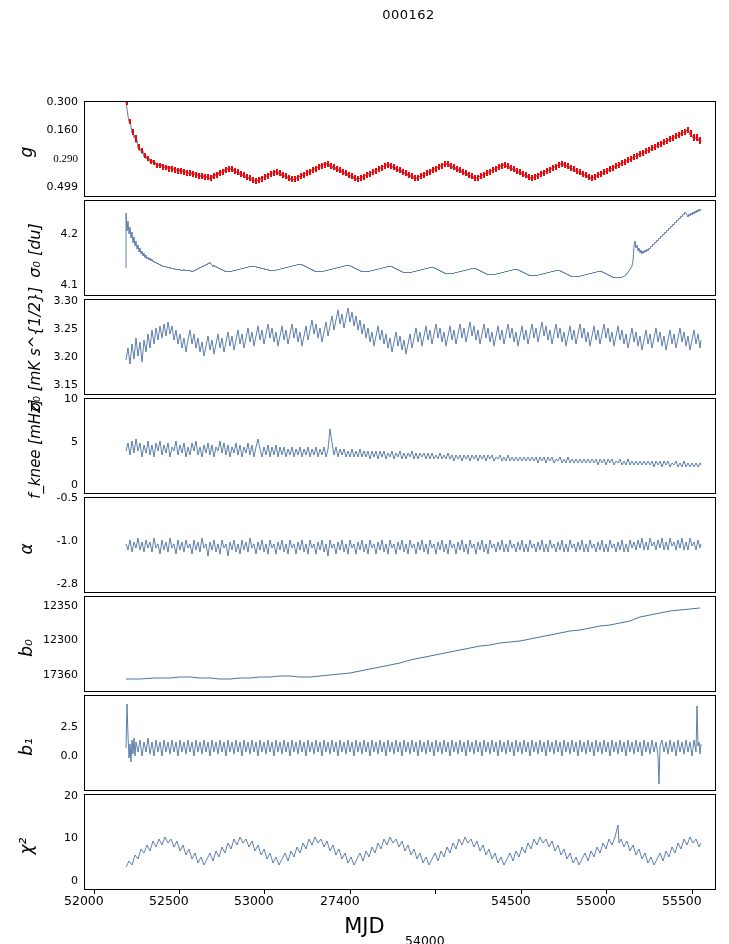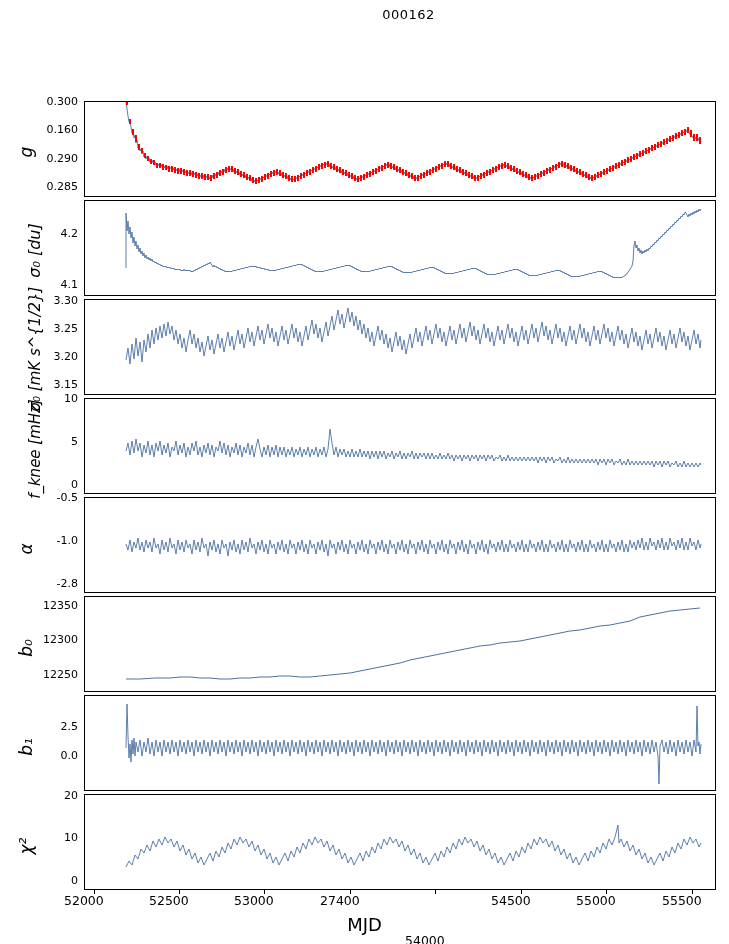--- a/index.html
+++ b/index.html
@@ -3,21 +3,21 @@
 <meta charset="utf-8">
 <style>
   html,body{margin:0;padding:0;background:#ffffff;}
   body{width:729px;height:944px;font-family:"DejaVu Sans",sans-serif;color:#000;overflow:hidden;position:relative;}
   #fig{position:absolute;left:0;top:0;width:729px;height:944px;}
   .suptitle{position:absolute;width:100%;text-align:center;top:7px;font-size:13px;letter-spacing:0.5px;padding-left:44px;}
   .panel{position:absolute;box-sizing:border-box;border:1px solid #000;background:#fff;}
   .ylab{position:absolute;font-style:italic;font-size:17px;transform-origin:50% 50%;white-space:nowrap;text-align:center;}
   .ytick{position:absolute;font-size:11px;text-align:right;white-space:nowrap;}
   .xtick{position:absolute;font-size:12.5px;text-align:left;white-space:nowrap;}
-  .xlab{position:absolute;font-size:18px;text-align:center;width:100%;}
+  .xlab{position:absolute;font-size:21px;text-align:center;width:100%;}
   svg{display:block;}
   .tickmark{position:absolute;background:#000;}
 </style>
 </head>
 <body>
 
 <div id="fig">
 
   <div class="suptitle">000162</div>
 
@@ -218,22 +218,22 @@
           <rect x="608" y="32" width="2" height="7"></rect>
             <rect x="611" y="32" width="2" height="7"></rect>
             <rect x="614" y="35" width="2" height="7"></rect>
         </g>
       </g>
     </svg>
   </div>
   <div class="ylab" style="left:-4px;top:142px;width:60px;transform:rotate(-90deg);">g</div>
   <div class="ytick" style="left:34px;top:95px;width:44px;">0.300</div>
   <div class="ytick" style="left:34px;top:123px;width:44px;">0.160</div>
-  <div class="ytick" style="left:34px;top:152px;width:44px;">0.290</div>
-  <div class="ytick" style="left:34px;top:180px;width:44px;">0.285</div>
+  <div class="ytick" style="left:34px;top:152px;width:44px;font-family:Liberation Serif, serif;">0.290</div>
+  <div class="ytick" style="left:34px;top:180px;width:44px;">0.499</div>
 
   <div class="panel" style="left:84px;top:200px;width:632px;height:96px;">
     <svg width="630" height="94" viewBox="0 0 630 94" preserveAspectRatio="none">
       <polyline fill="none" stroke="#4C72A0" stroke-width="0.9" points="41,67 41,12 42,30 43,20 44,33 45,26 46,37 47,31 48,42 49,36 50,45 51,40 52,48 53,44 54,51 55,47 56,53 57,50 58,55 59,52 60,57 61,54 62,58 63,56 64,59 65,57 66,60 67,58 68,61 69,60 70,62 71,61 72,63 73,62 74,64 75,63 76,65 77,64 78,66 79,65 80,66 81,65 82,67 83,66 84,67 85,66 86,68 87,67 88,68 89,67 90,69 91,68 92,69 93,68 94,69 95,68 96,70 97,69 98,70 99,68 100,70 101,69 102,70 103,69 104,70 105,69 106,71 107,70 108,71 109,69 110,70 111,68 112,69 113,67 114,68 115,66 116,67 117,65 118,66 119,64 120,65 121,63 122,64 123,62 124,63 125,61 126,63 127,64 128,66 129,64 130,66 131,65 132,67 133,66 134,68 135,67 136,69 137,68 138,70 139,69 140,71 141,70 142,71 143,70 144,71 145,70 146,71 147,70 148,70 149,69 150,70 151,69 152,69 153,68 154,69 155,68 156,68 157,67 158,68 159,67 160,67 161,66 162,67 163,66 164,66 165,65 166,66 167,65 168,66 169,65 170,66 171,65 172,67 173,66 174,67 175,66 176,68 177,67 178,68 179,67 180,69 181,68 182,69 183,68 184,70 185,69 186,70 187,69 188,70 189,69 190,70 191,69 192,69 193,68 194,69 195,68 196,68 197,67 198,68 199,67 200,67 201,66 202,67 203,66 204,66 205,65 206,66 207,65 208,65 209,64 210,65 211,64 212,64 213,63 214,64 215,63 216,64 217,63 218,65 219,64 220,66 221,65 222,67 223,66 224,68 225,67 226,69 227,68 228,70 229,69 230,71 231,70 232,71 233,70 234,71 235,70 236,71 237,70 238,71 239,70 240,70 241,69 242,70 243,69 244,69 245,68 246,69 247,68 248,68 249,67 250,68 251,67 252,67 253,66 254,67 255,66 256,66 257,65 258,66 259,65 260,65 261,64 262,65 263,64 264,65 265,64 266,66 267,65 268,67 269,66 270,68 271,67 272,69 273,68 274,70 275,69 276,71 277,70 278,71 279,70 280,71 281,70 282,71 283,70 284,71 285,70 286,70 287,69 288,70 289,69 290,69 291,68 292,69 293,68 294,68 295,67 296,68 297,67 298,67 299,66 300,67 301,66 302,66 303,65 304,66 305,65 306,66 307,65 308,67 309,66 310,68 311,67 312,69 313,68 314,70 315,69 316,71 317,70 318,72 319,71 320,72 321,71 322,72 323,71 324,72 325,71 326,72 327,71 328,71 329,70 330,71 331,70 332,70 333,69 334,70 335,69 336,69 337,68 338,69 339,68 340,68 341,67 342,68 343,67 344,67 345,66 346,67 347,66 348,67 349,66 350,68 351,67 352,69 353,68 354,70 355,69 356,71 357,70 358,72 359,71 360,73 361,72 362,73 363,72 364,73 365,72 366,73 367,72 368,73 369,72 370,72 371,71 372,72 373,71 374,71 375,70 376,71 377,70 378,70 379,69 380,70 381,69 382,69 383,68 384,69 385,68 386,68 387,67 388,68 389,67 390,68 391,67 392,69 393,68 394,70 395,69 396,71 397,70 398,72 399,71 400,73 401,72 402,74 403,73 404,74 405,73 406,74 407,73 408,74 409,73 410,74 411,73 412,73 413,72 414,73 415,72 416,72 417,71 418,72 419,71 420,71 421,70 422,71 423,70 424,70 425,69 426,70 427,69 428,69 429,68 430,69 431,68 432,69 433,68 434,70 435,69 436,71 437,70 438,72 439,71 440,73 441,72 442,74 443,73 444,75 445,74 446,75 447,74 448,75 449,74 450,75 451,74 452,75 453,74 454,74 455,73 456,74 457,73 458,73 459,72 460,73 461,72 462,72 463,71 464,72 465,71 466,71 467,70 468,71 469,70 470,70 471,69 472,70 473,69 474,70 475,69 476,71 477,70 478,72 479,71 480,73 481,72 482,74 483,73 484,75 485,74 486,76 487,75 488,76 489,75 490,76 491,75 492,76 493,75 494,76 495,75 496,75 497,74 498,75 499,74 500,74 501,73 502,74 503,73 504,73 505,72 506,73 507,72 508,72 509,71 510,72 511,71 512,71 513,70 514,71 515,70 516,71 517,70 518,72 519,71 520,73 521,72 522,74 523,73 524,75 525,74 526,76 527,75 528,77 529,76 530,77 531,76 532,77 533,76 534,77 535,76 536,77 537,76 538,76 539,75 540,75 541,73 542,73 543,71 544,70 545,68 546,67 547,65 548,60 549,45 550,40 551,47 552,44 553,50 554,47 555,52 556,49 557,53 558,50 559,52 560,49 561,51 562,48 563,50 564,47 565,48 566,45 567,46 568,43 569,44 570,41 571,42 572,39 573,40 574,37 575,38 576,35 577,36 578,33 579,34 580,31 581,32 582,29 583,30 584,27 585,28 586,25 587,26 588,23 589,24 590,21 591,22 592,19 593,20 594,17 595,18 596,15 597,16 598,13 599,14 600,11 601,12 602,14 603,16 604,13 605,15 606,12 607,14 608,11 609,13 610,10 611,12 612,9 613,11 614,8 615,10 616,8"></polyline>
     </svg>
   </div>
   <div class="ylab" style="left:-18px;top:241px;width:105px;transform:rotate(-90deg);font-size:16px;">σ₀ [du]</div>
   <div class="ytick" style="left:34px;top:227px;width:44px;">4.2</div>
   <div class="ytick" style="left:34px;top:278px;width:44px;">4.1</div>
 
@@ -273,21 +273,21 @@
   <div class="ytick" style="left:30px;top:577px;width:48px;">-2.8</div>
 
   <div class="panel" style="left:84px;top:596px;width:632px;height:96px;">
     <svg width="630" height="94" viewBox="0 0 630 94" preserveAspectRatio="none">
       <polyline fill="none" stroke="#4C72A0" stroke-width="1" points="41,82 55,82 70,81 85,81 95,80 105,80 115,81 125,81 135,82 145,82 155,81 165,81 175,80 185,80 195,79 205,79 215,80 225,80 235,79 245,78 255,77 265,76 275,74 285,72 295,70 305,68 315,66 325,63 335,61 345,59 355,57 365,55 375,53 385,51 395,49 405,48 415,46 425,45 435,44 445,42 455,40 465,38 475,36 485,34 495,33 505,31 515,29 525,28 535,26 545,24 555,20 565,18 575,16 585,14 595,13 605,12 615,11"></polyline>
     </svg>
   </div>
   <div class="ylab" style="left:-2px;top:638px;width:56px;transform:rotate(-90deg);">b₀</div>
   <div class="ytick" style="left:22px;top:599px;width:56px;">12350</div>
   <div class="ytick" style="left:22px;top:633px;width:56px;">12300</div>
-  <div class="ytick" style="left:22px;top:668px;width:56px;">12250</div>
+  <div class="ytick" style="left:22px;top:668px;width:56px;">17360</div>
 
   <div class="panel" style="left:84px;top:695px;width:632px;height:96px;">
     <svg width="630" height="94" viewBox="0 0 630 94" preserveAspectRatio="none">
       <polyline fill="none" stroke="#4C72A0" stroke-width="0.9" points="41,52 42,8 43,40 44,62 45,48 46,66 47,44 48,58 49,42 50,60 51,46 53,56 55,44 57,60 59,46 61,56 63,42 65,58 67,46 69,60 71,44 73,56 75,46 77,60 79,44 81,56 83,46 85,58 87,44 89,56 91,46 93,60 95,44 97,56 99,46 101,58 103,44 105,56 107,46 109,60 111,44 113,56 115,46 117,58 119,44 121,56 123,46 125,60 127,44 129,56 131,46 133,58 135,44 137,56 139,46 141,60 143,44 145,56 147,46 149,58 151,44 153,56 155,46 157,60 159,44 161,56 163,46 165,58 167,44 169,56 171,46 173,60 175,44 177,56 179,46 181,58 183,44 185,56 187,46 189,60 191,44 193,56 195,46 197,58 199,44 201,56 203,46 205,60 207,44 209,56 211,46 213,58 215,44 217,56 219,46 221,60 223,44 225,56 227,46 229,58 231,44 233,56 235,46 237,60 239,44 241,56 243,46 245,58 247,44 249,56 251,46 253,60 255,44 257,56 259,46 261,58 263,44 265,56 267,46 269,60 271,44 273,56 275,46 277,58 279,44 281,56 283,46 285,60 287,44 289,56 291,46 293,58 295,44 297,56 299,46 301,60 303,44 305,56 307,46 309,58 311,44 313,56 315,46 317,60 319,44 321,56 323,46 325,58 327,44 329,56 331,46 333,60 335,44 337,56 339,46 341,58 343,44 345,56 347,46 349,60 351,44 353,56 355,46 357,58 359,44 361,56 363,46 365,60 367,44 369,56 371,46 373,58 375,44 377,56 379,46 381,60 383,44 385,56 387,46 389,58 391,44 393,56 395,46 397,60 399,44 401,56 403,46 405,58 407,44 409,56 411,46 413,60 415,44 417,56 419,46 421,58 423,44 425,56 427,46 429,60 431,44 433,56 435,46 437,58 439,44 441,56 443,46 445,60 447,44 449,56 451,46 453,58 455,44 457,56 459,46 461,60 463,44 465,56 467,46 469,58 471,44 473,56 475,46 477,60 479,44 481,56 483,46 485,58 487,44 489,56 491,46 493,60 495,44 497,56 499,46 501,58 503,44 505,56 507,46 509,60 511,44 513,56 515,46 517,58 519,44 521,56 523,46 525,60 527,44 529,56 531,46 533,58 535,44 537,56 539,46 541,60 543,44 545,56 547,46 549,58 551,44 553,56 555,46 557,60 559,44 561,56 563,46 565,58 567,44 569,56 571,46 573,60 574,88 575,50 577,44 579,56 581,46 583,58 585,44 587,56 589,46 591,60 593,44 595,56 597,46 599,58 601,44 603,56 605,46 607,60 609,44 611,56 612,10 613,50 614,46 615,58 616,48"></polyline>
     </svg>
   </div>
   <div class="ylab" style="left:2px;top:737px;width:48px;transform:rotate(-90deg);">b₁</div>
   <div class="ytick" style="left:30px;top:700px;width:48px;margin-top:20px;">2.5</div>
   <div class="ytick" style="left:30px;top:749px;width:48px;">0.0</div>
 

